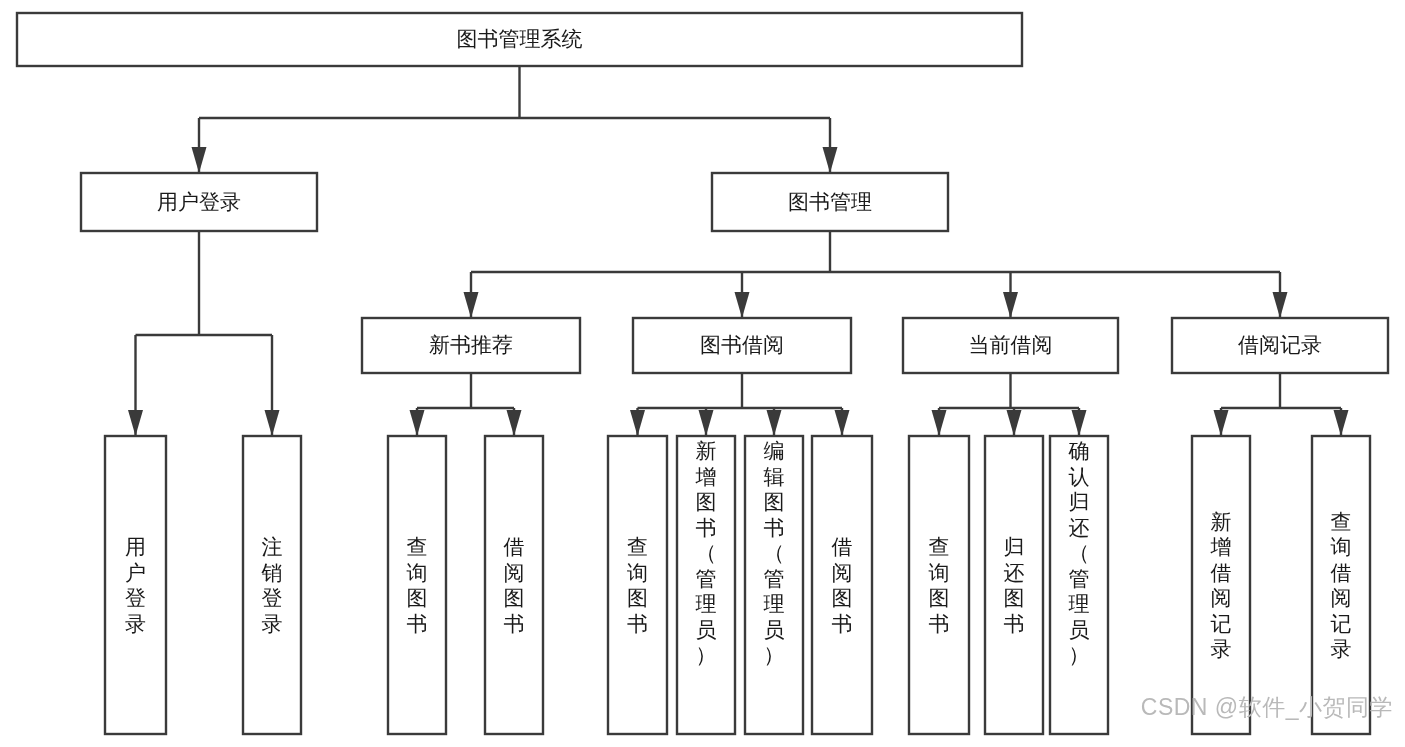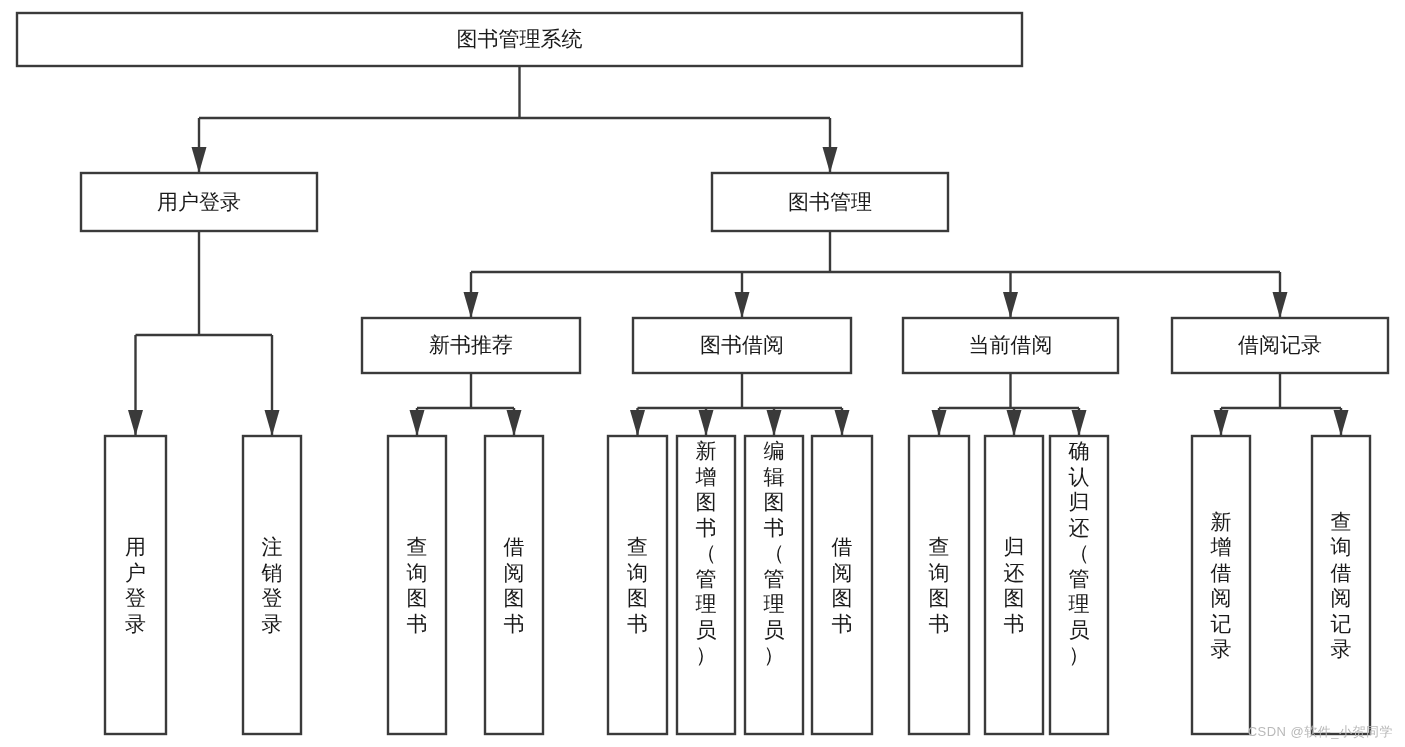--- a/index.html
+++ b/index.html
@@ -52,23 +52,23 @@
   }
   .node-label-v {
     font-family: "Liberation Sans", "DejaVu Sans", sans-serif;
     font-size: 21px;
     fill: #1a1a1a;
     text-anchor: middle;
   }
   .watermark-text {
     position: absolute;
     right: 12px;
-    bottom: 6px;
-    font-family: "Liberation Sans", "DejaVu Sans", sans-serif;
-    font-size: 13px;
+    bottom: 24px;
+    font-family: "Liberation Sans", "DejaVu Sans", sans-serif;
+    font-size: 23px;
     color: #b9b9b9;
     white-space: nowrap;
     letter-spacing: 0.5px;
     user-select: none;
   }
 </style>
 </head>
 <body>
 
 <div id="diagram-root">

